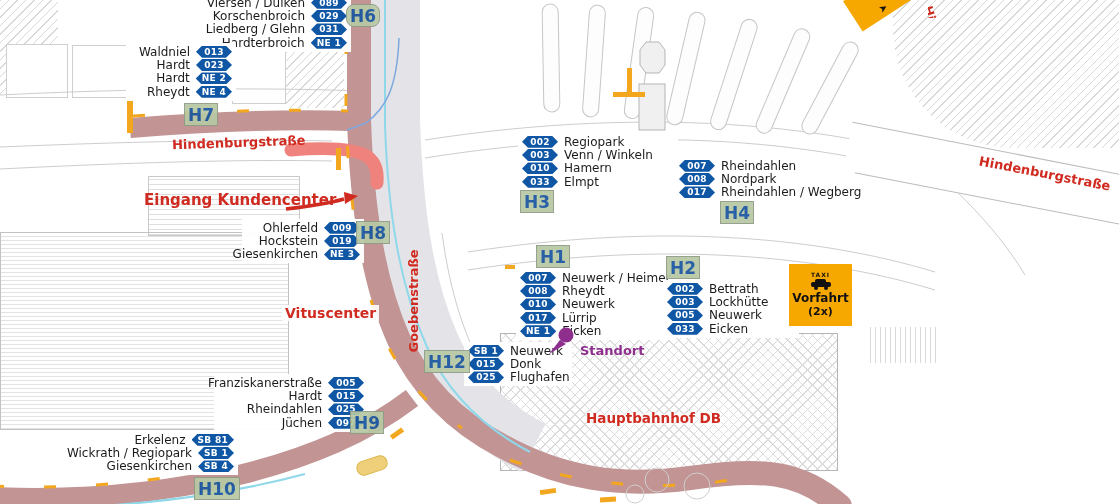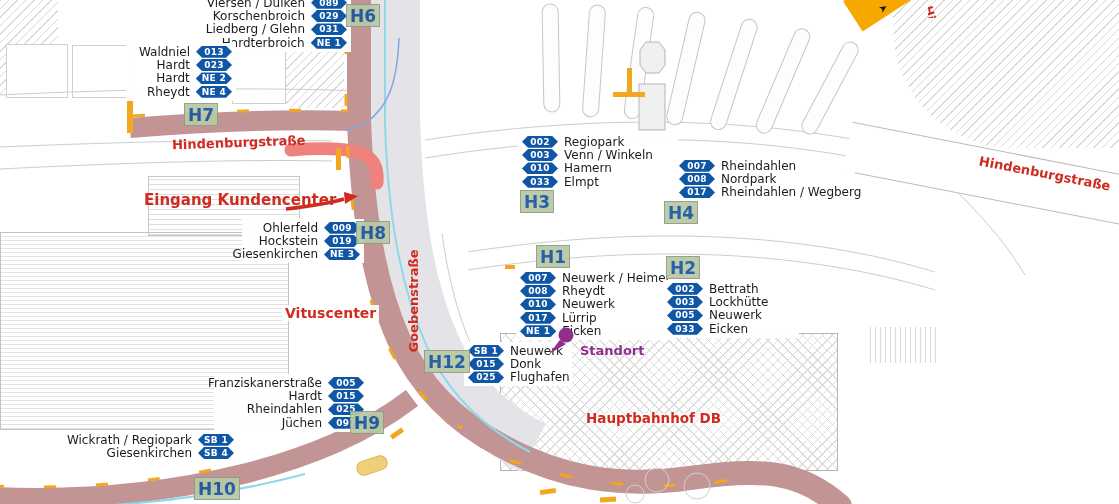--- a/index.html
+++ b/index.html
@@ -145,21 +145,21 @@
       </div>
       <div class="stop-row right">
         <span class="dest">Liedberg / Glehn</span>
         <span class="route-badge">031</span>
       </div>
       <div class="stop-row right">
         <span class="dest">Hardterbroich</span>
         <span class="route-badge">NE 1</span>
       </div>
     </div>
-  <div class="abs hbadge" style="left:346px;top:4px;">H6</div>
+  <div class="abs hbadge" style="left:346px;top:4px;border-radius:8px;">H6</div>
 
   <div class="abs stopbox" style="left:126px;top:43px;width:102px;">
       <div class="stop-row right">
         <span class="dest">Waldniel</span>
         <span class="route-badge">013</span>
       </div>
       <div class="stop-row right">
         <span class="dest">Hardt</span>
         <span class="route-badge">023</span>
       </div>
@@ -217,21 +217,21 @@
       </div>
       <div class="stop-row left">
         <span class="route-badge">008</span>
         <span class="dest">Nordpark</span>
       </div>
       <div class="stop-row left">
         <span class="route-badge">017</span>
         <span class="dest">Rheindahlen / Wegberg</span>
       </div>
     </div>
-  <div class="abs hbadge" style="left:664px;top:201px;">H4</div>
+  <div class="abs hbadge" style="left:720px;top:201px;">H4</div>
 
   <div class="abs hbadge" style="left:536px;top:245px;">H1</div>
   <div class="abs stopbox" style="left:516px;top:269px;width:150px;">
       <div class="stop-row left">
         <span class="route-badge">007</span>
         <span class="dest">Neuwerk / Heimer</span>
       </div>
       <div class="stop-row left">
         <span class="route-badge">008</span>
         <span class="dest">Rheydt</span>
@@ -300,20 +300,24 @@
         <span class="route-badge">025</span>
       </div>
       <div class="stop-row right">
         <span class="dest">Jüchen</span>
         <span class="route-badge">097</span>
       </div>
     </div>
   <div class="abs hbadge" style="left:350px;top:411px;">H9</div>
 
   <div class="abs stopbox" style="left:54px;top:431px;width:176px;">
+      <div class="stop-row right">
+        <span class="dest">Erkelenz</span>
+        <span class="route-badge">SB 81</span>
+      </div>
       <div class="stop-row right">
         <span class="dest">Wickrath / Regiopark</span>
         <span class="route-badge">SB 1</span>
       </div>
       <div class="stop-row right">
         <span class="dest">Giesenkirchen</span>
         <span class="route-badge">SB 4</span>
       </div>
     </div>
   <div class="abs hbadge" style="left:194px;top:477px;">H10</div>
@@ -322,20 +326,31 @@
   <div class="abs maplabel" style="left:144px;top:191px;font-size:15px;">Eingang Kundencenter</div>
   <div class="abs maplabel halo" style="left:282px;top:305px;font-size:14px;background:rgba(255,255,255,.9);padding:0 3px;">Vituscenter</div>
   <div class="abs maplabel" style="left:365px;top:297px;width:96px;font-size:13px;text-align:center;transform:rotate(-90deg);">Goebenstraße</div>
   <div class="abs purplelabel" style="left:580px;top:343px;font-size:13px;">Standort</div>
   <div class="abs maplabel halo" style="left:586px;top:410px;font-size:13.5px;z-index:5;">Hauptbahnhof DB</div>
 
   <div class="abs clip" style="left:928px;top:0;width:24px;height:18px;">
     <span class="maplabel" style="display:inline-block;font-size:12px;transform:rotate(74deg) translate(2px,-6px);transform-origin:left top;">Hindenburgstraße</span>
   </div>
 
+  <div class="abs taxibox" style="left:789px;top:264px;width:63px;height:62px;">
+    <span class="taxitag">TAXI</span>
+    <svg width="24" height="11" viewBox="0 0 24 11" style="margin:1px 0;">
+      <rect x="6" y="0" width="11" height="5" rx="2" fill="#111"></rect>
+      <rect x="2" y="3" width="20" height="5" rx="2" fill="#111"></rect>
+      <circle cx="7" cy="9" r="2" fill="#111"></circle>
+        <circle cx="17" cy="9" r="2" fill="#111"></circle>
+    </svg>
+    <span class="vorfahrt">Vorfahrt</span>
+    <span class="vorfahrt2">(2x)</span>
+  </div>
   <div class="abs taxibox" style="left:848px;top:-18px;width:60px;height:36px;transform:rotate(-33deg);">
     <span style="color:#111;font-size:10px;margin-top:18px;">➤</span>
   </div>
 
   <svg class="layer overlay" width="1119" height="504" viewBox="0 0 1119 504">
     <path class="arrowred" d="M 286,209 C 312,206 330,203 344,199"></path>
     <path class="arrowredfill" d="M 344,192 L 358,196 L 345,204 Z"></path>
     <g>
       <path class="pinfill" d="M 560,340 L 549,354 L 566,344 Z"></path>
       <circle class="pinfill" cx="566" cy="335" r="7.5"></circle>

